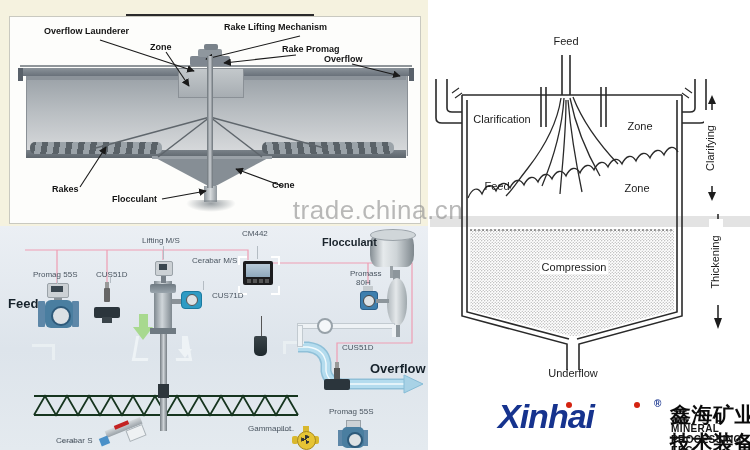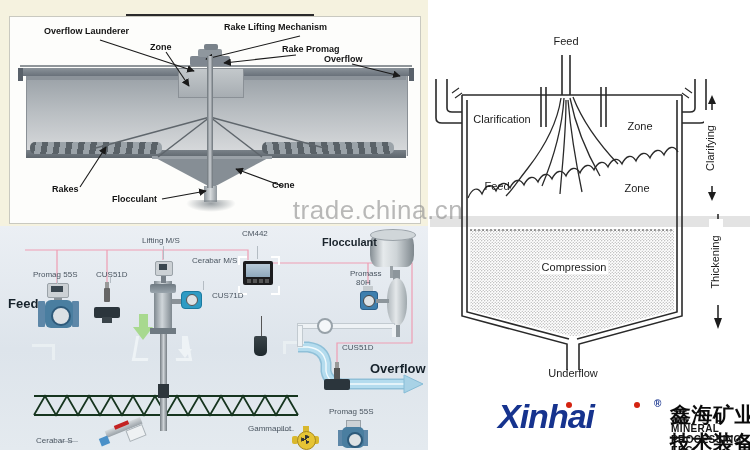--- a/index.html
+++ b/index.html
@@ -215,21 +215,21 @@
     <div class="abs lbl" style="left:192px;top:30px;">Cerabar M/S</div>
     <div class="abs lbl" style="left:242px;top:3px;">CM442</div>
     <div class="abs lbl" style="left:212px;top:65px;">CUS71D</div>
     <div class="abs mlbl" style="left:322px;top:10px;">Flocculant</div>
     <div class="abs lbl" style="left:350px;top:43px;">Promass</div>
     <div class="abs lbl" style="left:356px;top:52px;">80H</div>
     <div class="abs lbl" style="left:342px;top:117px;">CUS51D</div>
     <div class="abs blbl" style="left:370px;top:135px;">Overflow</div>
     <div class="abs lbl" style="left:329px;top:181px;">Promag 55S</div>
     <div class="abs lbl" style="left:248px;top:198px;">Gammapilot</div>
-    <div class="abs lbl" style="left:36px;top:210px;">Cerabar S</div>
+    <div class="abs lbl" style="left:56px;top:210px;">Cerabar S</div>
   </div>
 
   <div id="p3" class="abs">
     <svg class="abs" style="left:2px;top:0;" width="320" height="450">
       <defs>
         <pattern id="stip" width="3" height="3" patternUnits="userSpaceOnUse">
           <circle cx="0.8" cy="0.8" r="0.55" fill="#7a7a7a"></circle>
           <circle cx="2.2" cy="2.2" r="0.5" fill="#8a8a8a"></circle>
         </pattern>
       </defs>

